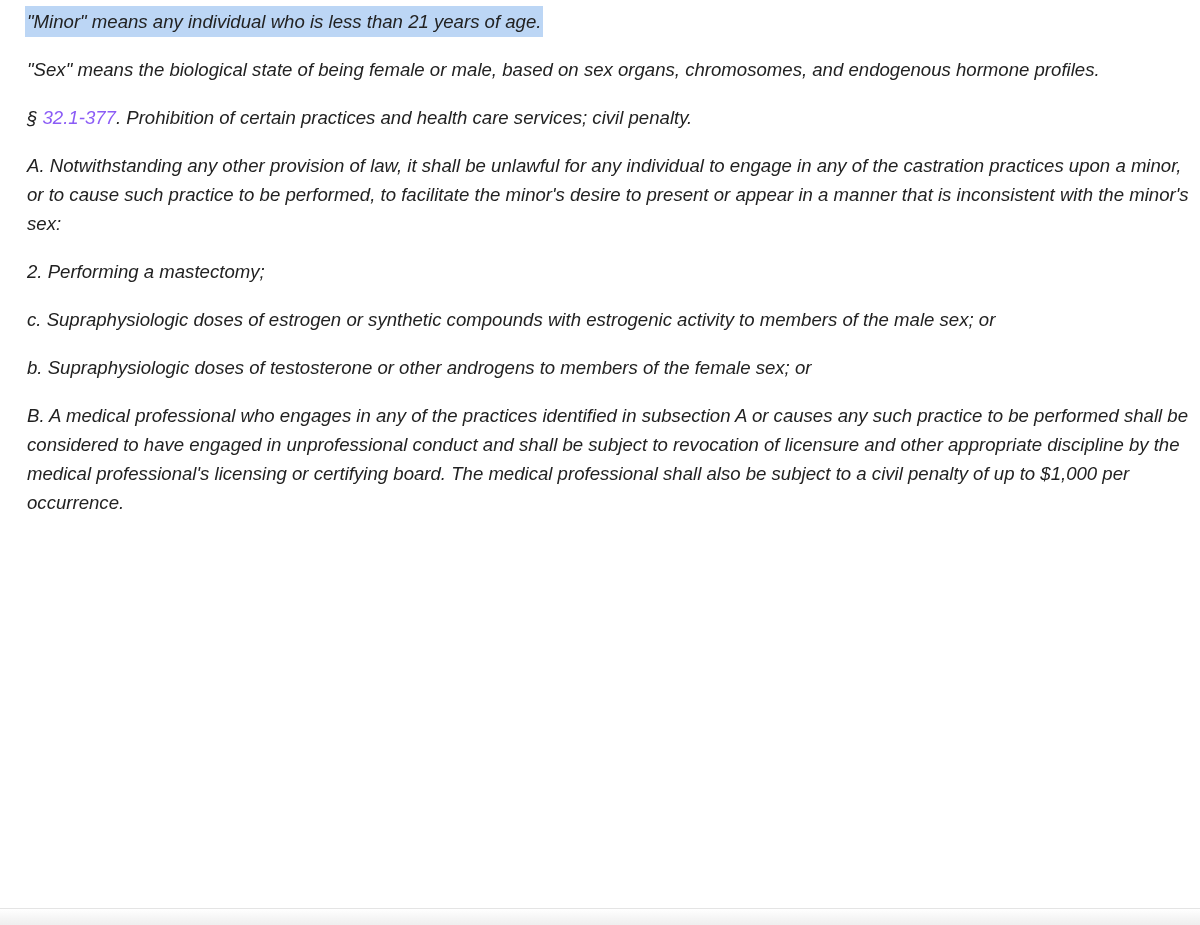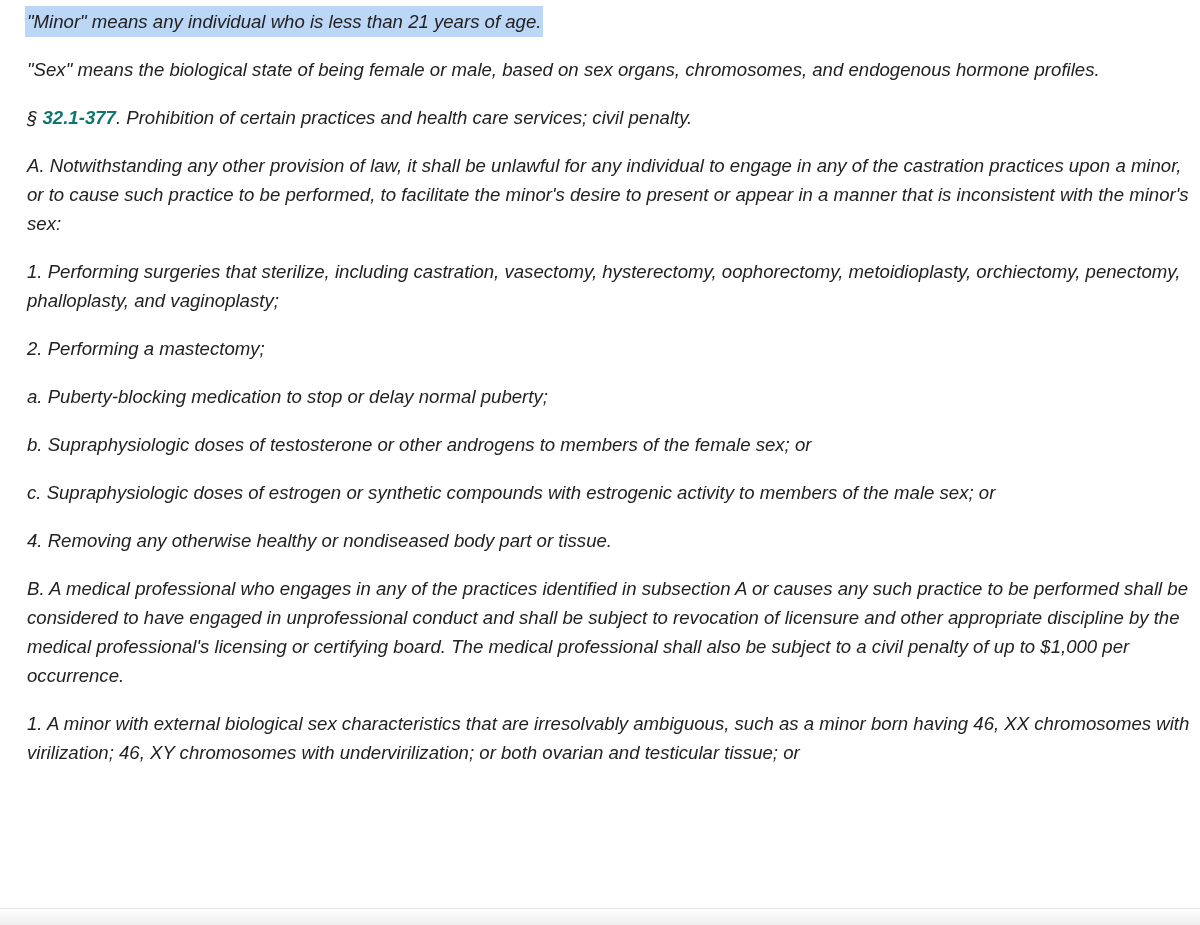--- a/index.html
+++ b/index.html
@@ -27,22 +27,22 @@
   .doc p {
     margin: 0 0 19px 0;
   }
   .hl {
     background: #bcd6f5;
     padding: 5px 2px 5px 2px;
     margin-left: -2px;
   }
   .p1 { margin-top: 7px !important; }
   .sec-link {
-    color: #0f766e;
-    font-weight: bold;
+    color: #8b5cf6;
+    font-weight: normal;
     text-decoration: none;
   }
   .fade-line {
     position: absolute;
     left: 0;
     top: 908px;
     width: 1200px;
     height: 17px;
     background: linear-gradient(to bottom, rgba(255,255,255,0) 0%, #f4f4f4 60%, #eeeeee 100%);
     border-top: 1px solid #e4e4e4;
@@ -66,25 +66,21 @@
 
 <div class="doc">
   <p class="p1">
     <span class="hl">"Minor" means any individual who is less than 21 years of age.</span>
   </p>
   <p>"Sex" means the biological state of being female or male, based on sex organs, chromosomes, and endogenous hormone profiles.</p>
   <p>
     <span>§ </span><a class="sec-link">32.1-377</a><span>. Prohibition of certain practices and health care services; civil penalty.</span>
   </p>
   <p>A. Notwithstanding any other provision of law, it shall be unlawful for any individual to engage in any of the castration practices upon a minor, or to cause such practice to be performed, to facilitate the minor's desire to present or appear in a manner that is inconsistent with the minor's sex:</p>
-  <p>1. Performing surgeries that sterilize, including castration, vasectomy, hysterectomy, oophorectomy, metoidioplasty, orchiectomy, penectomy, phalloplasty, and vaginoplasty;</p>
   <p>2. Performing a mastectomy;</p>
-  <p>a. Puberty-blocking medication to stop or delay normal puberty;</p>
+  <p>c. Supraphysiologic doses of estrogen or synthetic compounds with estrogenic activity to members of the male sex; or</p>
   <p>b. Supraphysiologic doses of testosterone or other androgens to members of the female sex; or</p>
-  <p>c. Supraphysiologic doses of estrogen or synthetic compounds with estrogenic activity to members of the male sex; or</p>
-  <p>4. Removing any otherwise healthy or nondiseased body part or tissue.</p>
   <p>B. A medical professional who engages in any of the practices identified in subsection A or causes any such practice to be performed shall be considered to have engaged in unprofessional conduct and shall be subject to revocation of licensure and other appropriate discipline by the medical professional's licensing or certifying board. The medical professional shall also be subject to a civil penalty of up to $1,000 per occurrence.</p>
-  <p>1. A minor with external biological sex characteristics that are irresolvably ambiguous, such as a minor born having 46, XX chromosomes with virilization; 46, XY chromosomes with undervirilization; or both ovarian and testicular tissue; or</p>
 </div>
 
 <div class="fade-line">
   <span>2. When a physician has otherwise diagnosed a disorder of sexual development, in which the physician has determined through genetic</span>
 </div>
 
 </body></html>

